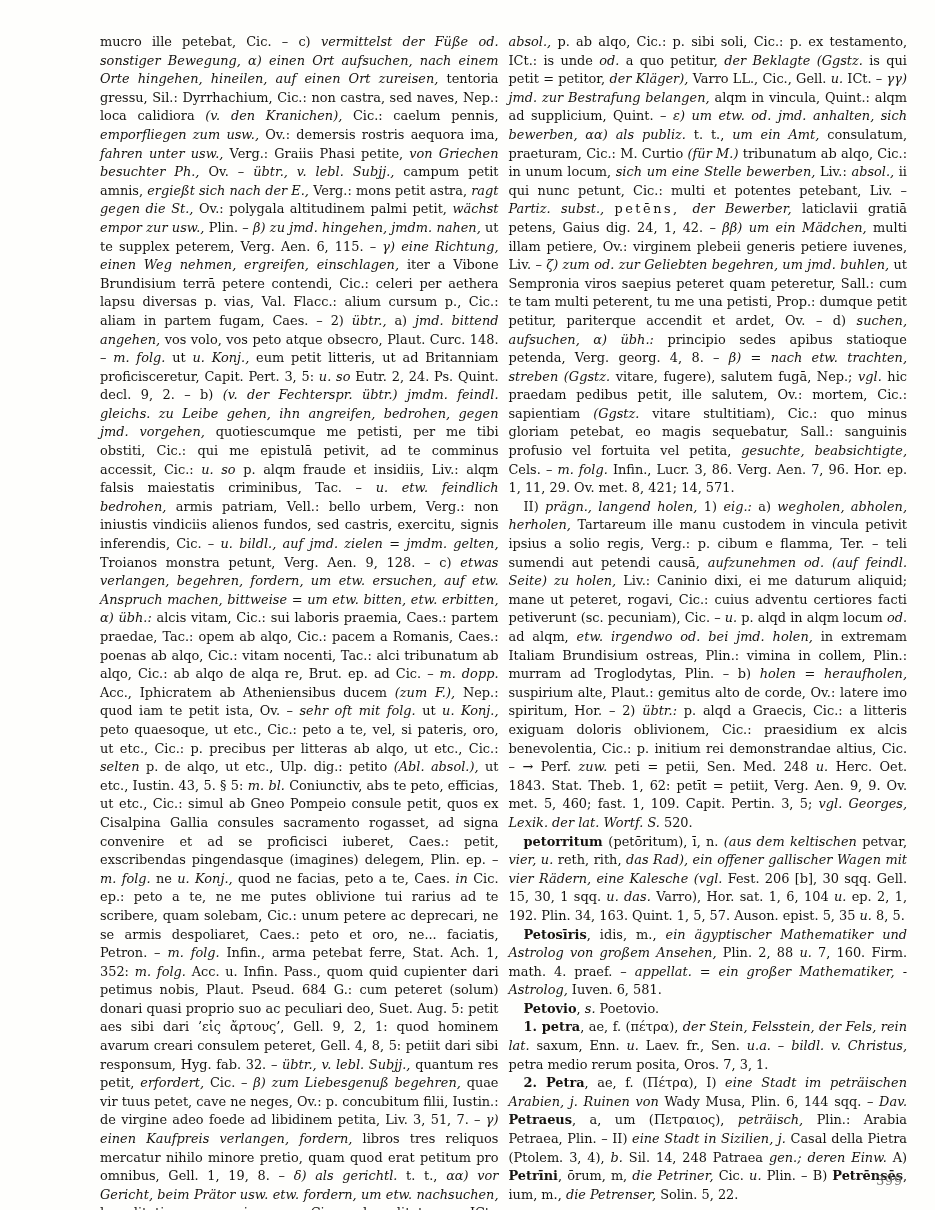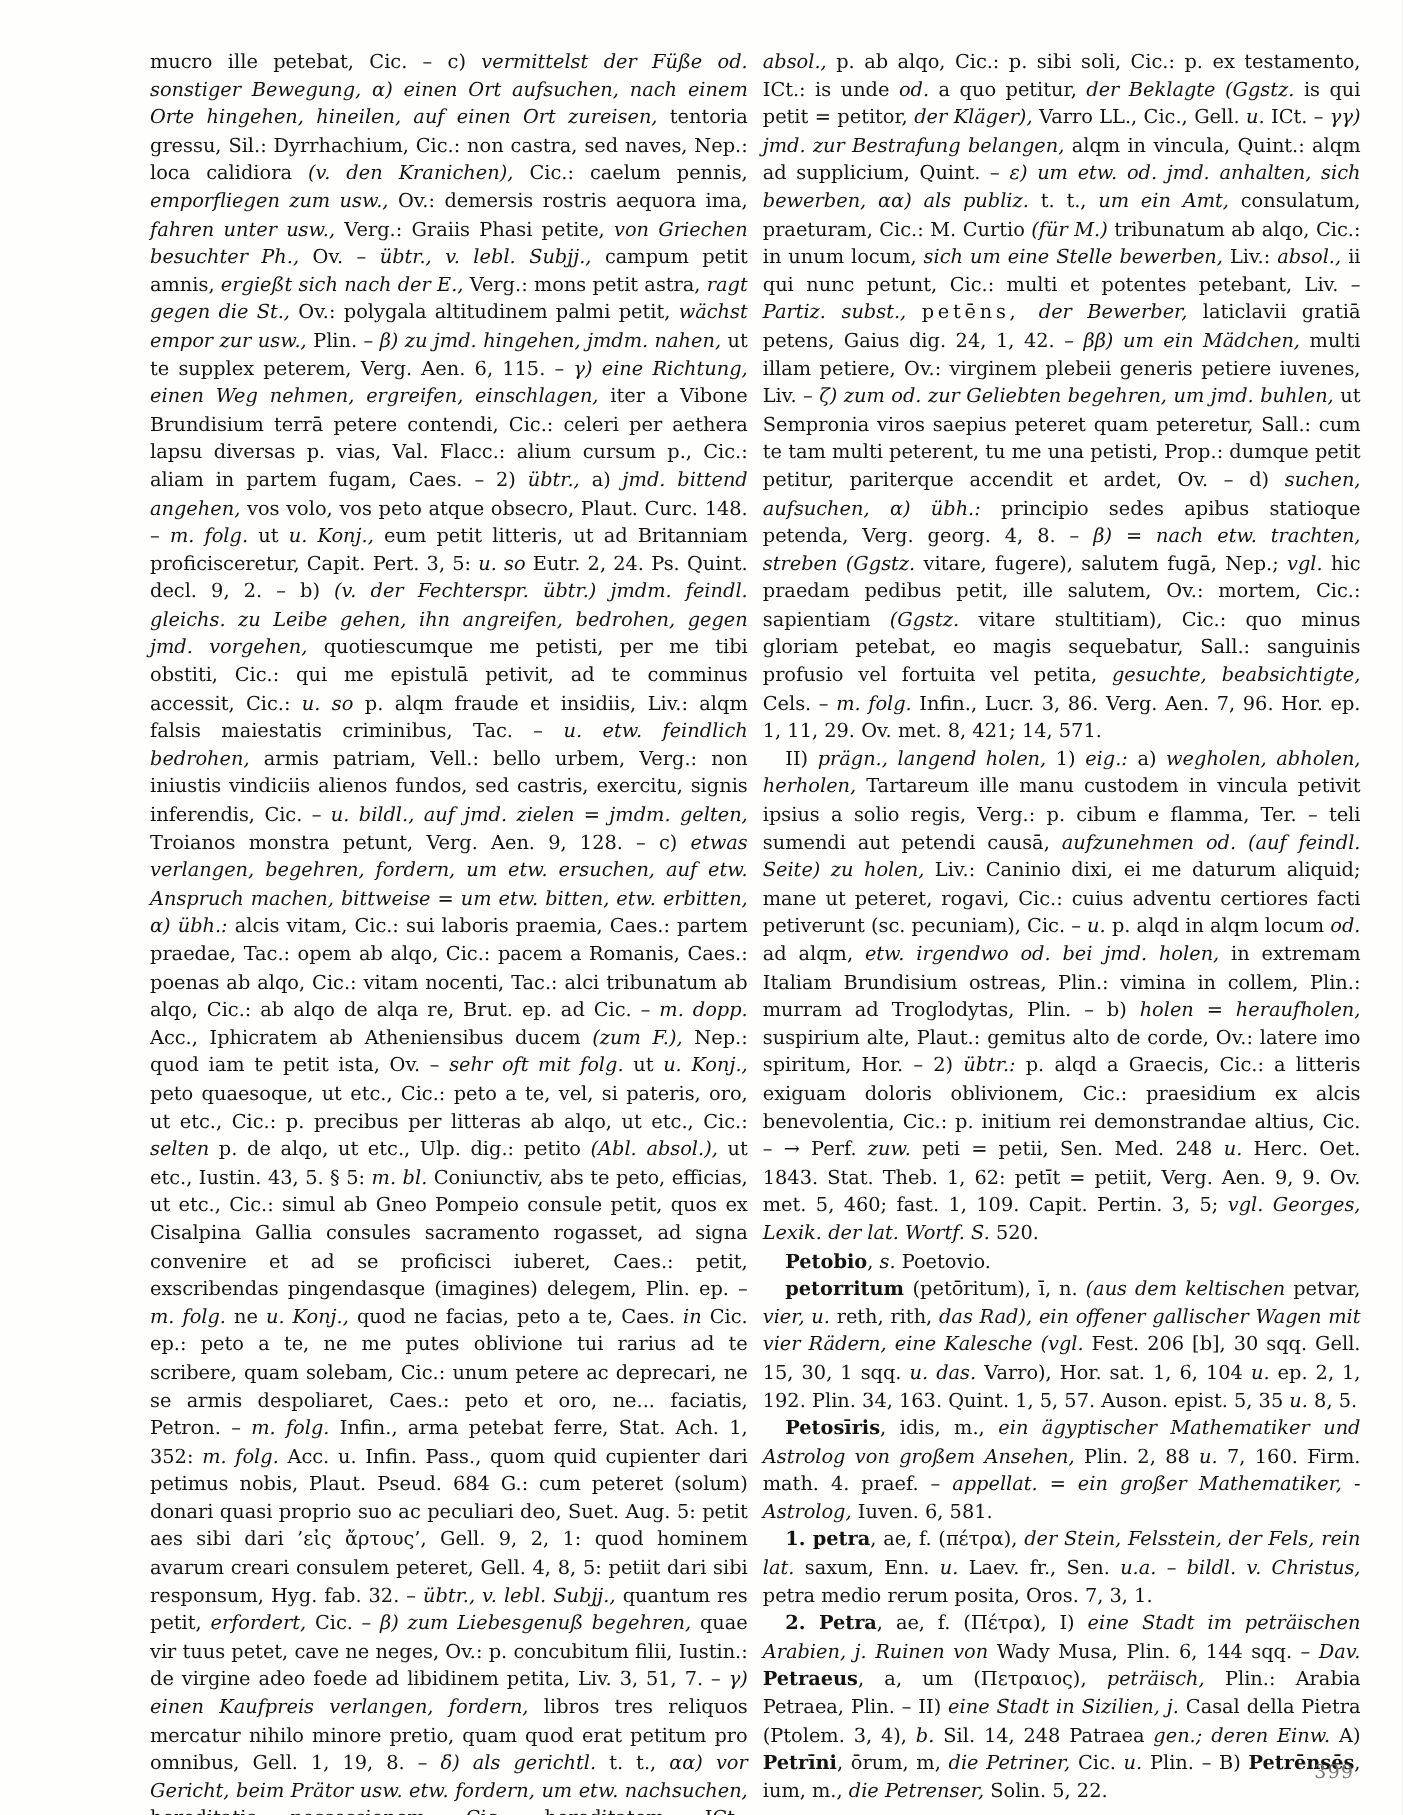--- a/index.html
+++ b/index.html
@@ -45,21 +45,21 @@
 <body>
 
 <div class="page">
   <div class="text-block">
     <div class="col">
         <p class="para"><span class="seg-r">mucro ille petebat, Cic. – c) </span><span class="seg-i">vermittelst der Füße od. sonstiger Bewegung, α) einen Ort </span><span class="seg-bi">aufsuchen, </span><span class="seg-i">nach einem Orte </span><span class="seg-bi">hingehen, hineilen, </span><span class="seg-i">auf einen Ort </span><span class="seg-bi">zureisen, </span><span class="seg-r">tentoria gressu, Sil.: Dyrrhachium, Cic.: non castra, sed naves, Nep.: loca calidiora </span><span class="seg-i">(v. den Kranichen), </span><span class="seg-r">Cic.: caelum pennis, </span><span class="seg-i">emporfliegen zum usw., </span><span class="seg-r">Ov.: demersis rostris aequora ima, </span><span class="seg-i">fahren unter usw., </span><span class="seg-r">Verg.: Graiis Phasi petite, </span><span class="seg-i">von Griechen besuchter Ph., </span><span class="seg-r">Ov. – </span><span class="seg-i">übtr., v. lebl. Subjj., </span><span class="seg-r">campum petit amnis, </span><span class="seg-i">ergießt sich nach der E., </span><span class="seg-r">Verg.: mons petit astra, </span><span class="seg-i">ragt gegen die St., </span><span class="seg-r">Ov.: polygala altitudinem palmi petit, </span><span class="seg-i">wächst empor zur usw., </span><span class="seg-r">Plin. – </span><span class="seg-i">β) zu jmd. </span><span class="seg-bi">hingehen, </span><span class="seg-i">jmdm. </span><span class="seg-bi">nahen, </span><span class="seg-r">ut te supplex peterem, Verg. Aen. 6, 115. – </span><span class="seg-i">γ) eine Richtung, einen Weg </span><span class="seg-bi">nehmen, ergreifen, einschlagen, </span><span class="seg-r">iter a Vibone Brundisium terrā petere contendi, Cic.: celeri per aethera lapsu diversas p. vias, Val. Flacc.: alium cursum p., Cic.: aliam in partem fugam, Caes. – 2) </span><span class="seg-i">übtr., </span><span class="seg-r">a) </span><span class="seg-i">jmd. bittend </span><span class="seg-bi">angehen, </span><span class="seg-r">vos volo, vos peto atque obsecro, Plaut. Curc. 148. – </span><span class="seg-i">m. folg. </span><span class="seg-r">ut </span><span class="seg-i">u. Konj., </span><span class="seg-r">eum petit litteris, ut ad Britanniam proficisceretur, Capit. Pert. 3, 5: </span><span class="seg-i">u. so </span><span class="seg-r">Eutr. 2, 24. Ps. Quint. decl. 9, 2. – b) </span><span class="seg-i">(v. der Fechterspr. übtr.) jmdm. feindl. gleichs. zu </span><span class="seg-bi">Leibe gehen, </span><span class="seg-i">ihn </span><span class="seg-bi">angreifen, bedrohen, gegen </span><span class="seg-i">jmd. </span><span class="seg-bi">vorgehen, </span><span class="seg-r">quotiescumque me petisti, per me tibi obstiti, Cic.: qui me epistulā petivit, ad te comminus accessit, Cic.: </span><span class="seg-i">u. so </span><span class="seg-r">p. alqm fraude et insidiis, Liv.: alqm falsis maiestatis criminibus, Tac. – </span><span class="seg-i">u. etw. feindlich </span><span class="seg-bi">bedrohen, </span><span class="seg-r">armis patriam, Vell.: bello urbem, Verg.: non iniustis vindiciis alienos fundos, sed castris, exercitu, signis inferendis, Cic. – </span><span class="seg-i">u. bildl., auf jmd. </span><span class="seg-bi">zielen </span><span class="seg-i">= jmdm. </span><span class="seg-bi">gelten, </span><span class="seg-r">Troianos monstra petunt, Verg. Aen. 9, 128. – c) </span><span class="seg-i">etwas </span><span class="seg-bi">verlangen, begehren, fordern, um </span><span class="seg-i">etw. </span><span class="seg-bi">ersuchen, auf </span><span class="seg-i">etw. </span><span class="seg-bi">Anspruch machen, </span><span class="seg-i">bittweise = um etw. </span><span class="seg-bi">bitten, </span><span class="seg-i">etw. </span><span class="seg-bi">erbitten, </span><span class="seg-i">α) übh.: </span><span class="seg-r">alcis vitam, Cic.: sui laboris praemia, Caes.: partem praedae, Tac.: opem ab alqo, Cic.: pacem a Romanis, Caes.: poenas ab alqo, Cic.: vitam nocenti, Tac.: alci tribunatum ab alqo, Cic.: ab alqo de alqa re, Brut. ep. ad Cic. – </span><span class="seg-i">m. dopp. </span><span class="seg-r">Acc., Iphicratem ab Atheniensibus ducem </span><span class="seg-i">(zum F.), </span><span class="seg-r">Nep.: quod iam te petit ista, Ov. – </span><span class="seg-i">sehr oft mit folg. </span><span class="seg-r">ut </span><span class="seg-i">u. Konj., </span><span class="seg-r">peto quaesoque, ut etc., Cic.: peto a te, vel, si pateris, oro, ut etc., Cic.: p. precibus per litteras ab alqo, ut etc., Cic.: </span><span class="seg-i">selten </span><span class="seg-r">p. de alqo, ut etc., Ulp. dig.: petito </span><span class="seg-i">(Abl. absol.), </span><span class="seg-r">ut etc., Iustin. 43, 5. § 5: </span><span class="seg-i">m. bl. </span><span class="seg-r">Coniunctiv, abs te peto, efficias, ut etc., Cic.: simul ab Gneo Pompeio consule petit, quos ex Cisalpina Gallia consules sacramento rogasset, ad signa convenire et ad se proficisci iuberet, Caes.: petit, exscribendas pingendasque (imagines) delegem, Plin. ep. – </span><span class="seg-i">m. folg. </span><span class="seg-r">ne </span><span class="seg-i">u. Konj., </span><span class="seg-r">quod ne facias, peto a te, Caes. </span><span class="seg-i">in </span><span class="seg-r">Cic. ep.: peto a te, ne me putes oblivione tui rarius ad te scribere, quam solebam, Cic.: unum petere ac deprecari, ne se armis despoliaret, Caes.: peto et oro, ne... faciatis, Petron. – </span><span class="seg-i">m. folg. </span><span class="seg-r">Infin., arma petebat ferre, Stat. Ach. 1, 352: </span><span class="seg-i">m. folg. </span><span class="seg-r">Acc. u. Infin. Pass., quom quid cupienter dari petimus nobis, Plaut. Pseud. 684 G.: cum peteret (solum) donari quasi proprio suo ac peculiari deo, Suet. Aug. 5: petit aes sibi dari ’εἰς ἄρτους’, Gell. 9, 2, 1: quod hominem avarum creari consulem peteret, Gell. 4, 8, 5: petiit dari sibi responsum, Hyg. fab. 32. – </span><span class="seg-i">übtr., v. lebl. Subjj., </span><span class="seg-r">quantum res petit, </span><span class="seg-i">erfordert, </span><span class="seg-r">Cic. – </span><span class="seg-i">β) zum Liebesgenuß </span><span class="seg-bi">begehren, </span><span class="seg-r">quae vir tuus petet, cave ne neges, Ov.: p. concubitum filii, Iustin.: de virgine adeo foede ad libidinem petita, Liv. 3, 51, 7. – </span><span class="seg-i">γ) einen Kaufpreis </span><span class="seg-bi">verlangen, fordern, </span><span class="seg-r">libros tres reliquos mercatur nihilo minore pretio, quam quod erat petitum pro omnibus, Gell. 1, 19, 8. – </span><span class="seg-i">δ) als gerichtl. </span><span class="seg-r">t. t., </span><span class="seg-i">αα) vor Gericht, beim Prätor usw. etw. </span><span class="seg-bi">fordern, um </span><span class="seg-i">etw. </span><span class="seg-bi">nachsuchen, </span><span class="seg-r">hereditatis possessionem, Cic.: hereditatem, ICt.: accusationem in alqm, Quint.: curatorem alci, ICt. – </span></p>
       </div>
     <div class="col">
         <p class="para"><span class="seg-i">absol., </span><span class="seg-r">p. ab alqo, Cic.: p. sibi soli, Cic.: p. ex testamento, ICt.: is unde </span><span class="seg-i">od. </span><span class="seg-r">a quo petitur, </span><span class="seg-i">der Beklagte (Ggstz. </span><span class="seg-r">is qui petit = petitor, </span><span class="seg-i">der Kläger), </span><span class="seg-r">Varro LL., Cic., Gell. </span><span class="seg-i">u. </span><span class="seg-r">ICt. – </span><span class="seg-i">γγ) jmd. zur Bestrafung </span><span class="seg-bi">belangen, </span><span class="seg-r">alqm in vincula, Quint.: alqm ad supplicium, Quint. – </span><span class="seg-i">ε) um etw. od. jmd. </span><span class="seg-bi">anhalten, sich bewerben, </span><span class="seg-i">αα) als publiz. </span><span class="seg-r">t. t., </span><span class="seg-i">um ein Amt, </span><span class="seg-r">consulatum, praeturam, Cic.: M. Curtio </span><span class="seg-i">(für M.) </span><span class="seg-r">tribunatum ab alqo, Cic.: in unum locum, </span><span class="seg-i">sich um eine Stelle bewerben, </span><span class="seg-r">Liv.: </span><span class="seg-i">absol., </span><span class="seg-r">ii qui nunc petunt, Cic.: multi et potentes petebant, Liv. – </span><span class="seg-i">Partiz. subst., </span><span class="seg-sp">petēns, </span><span class="seg-i">der </span><span class="seg-bi">Bewerber, </span><span class="seg-r">laticlavii gratiā petens, Gaius dig. 24, 1, 42. – </span><span class="seg-i">ββ) um ein Mädchen, </span><span class="seg-r">multi illam petiere, Ov.: virginem plebeii generis petiere iuvenes, Liv. – </span><span class="seg-i">ζ) zum od. zur Geliebten </span><span class="seg-bi">begehren, </span><span class="seg-i">um jmd. </span><span class="seg-bi">buhlen, </span><span class="seg-r">ut Sempronia viros saepius peteret quam peteretur, Sall.: cum te tam multi peterent, tu me una petisti, Prop.: dumque petit petitur, pariterque accendit et ardet, Ov. – d) </span><span class="seg-bi">suchen, aufsuchen, </span><span class="seg-i">α) übh.: </span><span class="seg-r">principio sedes apibus statioque petenda, Verg. georg. 4, 8. – </span><span class="seg-i">β) = nach etw. </span><span class="seg-bi">trachten, streben </span><span class="seg-i">(Ggstz. </span><span class="seg-r">vitare, fugere), salutem fugā, Nep.; </span><span class="seg-i">vgl. </span><span class="seg-r">hic praedam pedibus petit, ille salutem, Ov.: mortem, Cic.: sapientiam </span><span class="seg-i">(Ggstz. </span><span class="seg-r">vitare stultitiam), Cic.: quo minus gloriam petebat, eo magis sequebatur, Sall.: sanguinis profusio vel fortuita vel petita, </span><span class="seg-i">gesuchte, beabsichtigte, </span><span class="seg-r">Cels. – </span><span class="seg-i">m. folg. </span><span class="seg-r">Infin., Lucr. 3, 86. Verg. Aen. 7, 96. Hor. ep. 1, 11, 29. Ov. met. 8, 421; 14, 571.</span></p>
         <p class="para indent"><span class="seg-r">II) </span><span class="seg-i">prägn., langend </span><span class="seg-bi">holen, </span><span class="seg-r">1) </span><span class="seg-i">eig.: </span><span class="seg-r">a) </span><span class="seg-bi">wegholen, abholen, herholen, </span><span class="seg-r">Tartareum ille manu custodem in vincula petivit ipsius a solio regis, Verg.: p. cibum e flamma, Ter. – teli sumendi aut petendi causā, </span><span class="seg-i">aufzunehmen od. (auf feindl. Seite) zu holen, </span><span class="seg-r">Liv.: Caninio dixi, ei me daturum aliquid; mane ut peteret, rogavi, Cic.: cuius adventu certiores facti petiverunt (sc. pecuniam), Cic. – </span><span class="seg-i">u. </span><span class="seg-r">p. alqd in alqm locum </span><span class="seg-i">od. </span><span class="seg-r">ad alqm, </span><span class="seg-i">etw. irgendwo od. bei jmd. holen, </span><span class="seg-r">in extremam Italiam Brundisium ostreas, Plin.: vimina in collem, Plin.: murram ad Troglodytas, Plin. – b) </span><span class="seg-bi">holen = heraufholen, </span><span class="seg-r">suspirium alte, Plaut.: gemitus alto de corde, Ov.: latere imo spiritum, Hor. – 2) </span><span class="seg-i">übtr.: </span><span class="seg-r">p. alqd a Graecis, Cic.: a litteris exiguam doloris oblivionem, Cic.: praesidium ex alcis benevolentia, Cic.: p. initium rei demonstrandae altius, Cic. – → Perf. </span><span class="seg-i">zuw. </span><span class="seg-r">peti = petii, Sen. Med. 248 </span><span class="seg-i">u. </span><span class="seg-r">Herc. Oet. 1843. Stat. Theb. 1, 62: petīt = petiit, Verg. Aen. 9, 9. Ov. met. 5, 460; fast. 1, 109. Capit. Pertin. 3, 5; </span><span class="seg-i">vgl. Georges, Lexik. der lat. Wortf. S. </span><span class="seg-r">520.</span></p>
-        <p class="para indent"><span class="seg-b">Petobio</span><span class="seg-r">, </span><span class="seg-i">s. </span><span class="seg-r">Poetovio.</span></p>
         <p class="para indent"><span class="seg-b">petorritum </span><span class="seg-r">(petōritum), ī, n. </span><span class="seg-i">(aus dem keltischen </span><span class="seg-r">petvar, </span><span class="seg-i">vier, u. </span><span class="seg-r">reth, rith, </span><span class="seg-i">das Rad), ein offener gallischer Wagen mit vier Rädern, eine </span><span class="seg-bi">Kalesche </span><span class="seg-i">(vgl. </span><span class="seg-r">Fest. 206 [b], 30 sqq. Gell. 15, 30, 1 sqq. </span><span class="seg-i">u. das. </span><span class="seg-r">Varro), Hor. sat. 1, 6, 104 </span><span class="seg-i">u. </span><span class="seg-r">ep. 2, 1, 192. Plin. 34, 163. Quint. 1, 5, 57. Auson. epist. 5, 35 </span><span class="seg-i">u. </span><span class="seg-r">8, 5.</span></p>
         <p class="para indent"><span class="seg-b">Petosīris</span><span class="seg-r">, idis, m., </span><span class="seg-i">ein ägyptischer Mathematiker und Astrolog von großem Ansehen, </span><span class="seg-r">Plin. 2, 88 </span><span class="seg-i">u. </span><span class="seg-r">7, 160. Firm. math. 4. praef. – </span><span class="seg-i">appellat. = ein großer Mathematiker, -Astrolog, </span><span class="seg-r">Iuven. 6, 581.</span></p>
+        <p class="para indent"><span class="seg-b">Petovio</span><span class="seg-r">, </span><span class="seg-i">s. </span><span class="seg-r">Poetovio.</span></p>
         <p class="para indent"><span class="seg-b">1. petra</span><span class="seg-r">, ae, f. (πέτρα), </span><span class="seg-bi">der Stein, Felsstein, der Fels, </span><span class="seg-i">rein lat. </span><span class="seg-r">saxum, Enn. </span><span class="seg-i">u. </span><span class="seg-r">Laev. fr., Sen. </span><span class="seg-i">u.a. </span><span class="seg-r">– </span><span class="seg-i">bildl. v. Christus, </span><span class="seg-r">petra medio rerum posita, Oros. 7, 3, 1.</span></p>
         <p class="para indent"><span class="seg-b">2. Petra</span><span class="seg-r">, ae, f. (Πέτρα), I) </span><span class="seg-i">eine Stadt im peträischen Arabien, j. Ruinen von </span><span class="seg-r">Wady Musa, Plin. 6, 144 sqq. – </span><span class="seg-i">Dav. </span><span class="seg-b">Petraeus</span><span class="seg-r">, a, um (Πετραιος), </span><span class="seg-bi">peträisch, </span><span class="seg-r">Plin.: Arabia Petraea, Plin. – II) </span><span class="seg-i">eine Stadt in Sizilien, j. </span><span class="seg-r">Casal della Pietra (Ptolem. 3, 4), </span><span class="seg-i">b. </span><span class="seg-r">Sil. 14, 248 Patraea </span><span class="seg-i">gen.; deren Einw. </span><span class="seg-r">A) </span><span class="seg-b">Petrīni</span><span class="seg-r">, ōrum, m, </span><span class="seg-i">die </span><span class="seg-bi">Petriner, </span><span class="seg-r">Cic. </span><span class="seg-i">u. </span><span class="seg-r">Plin. – B) </span><span class="seg-b">Petrēnsēs</span><span class="seg-r">, ium, m., </span><span class="seg-i">die </span><span class="seg-bi">Petrenser, </span><span class="seg-r">Solin. 5, 22.</span></p>
       </div>
   </div>
   <div class="page-number">399</div>
 </div>
 
 </body></html>

